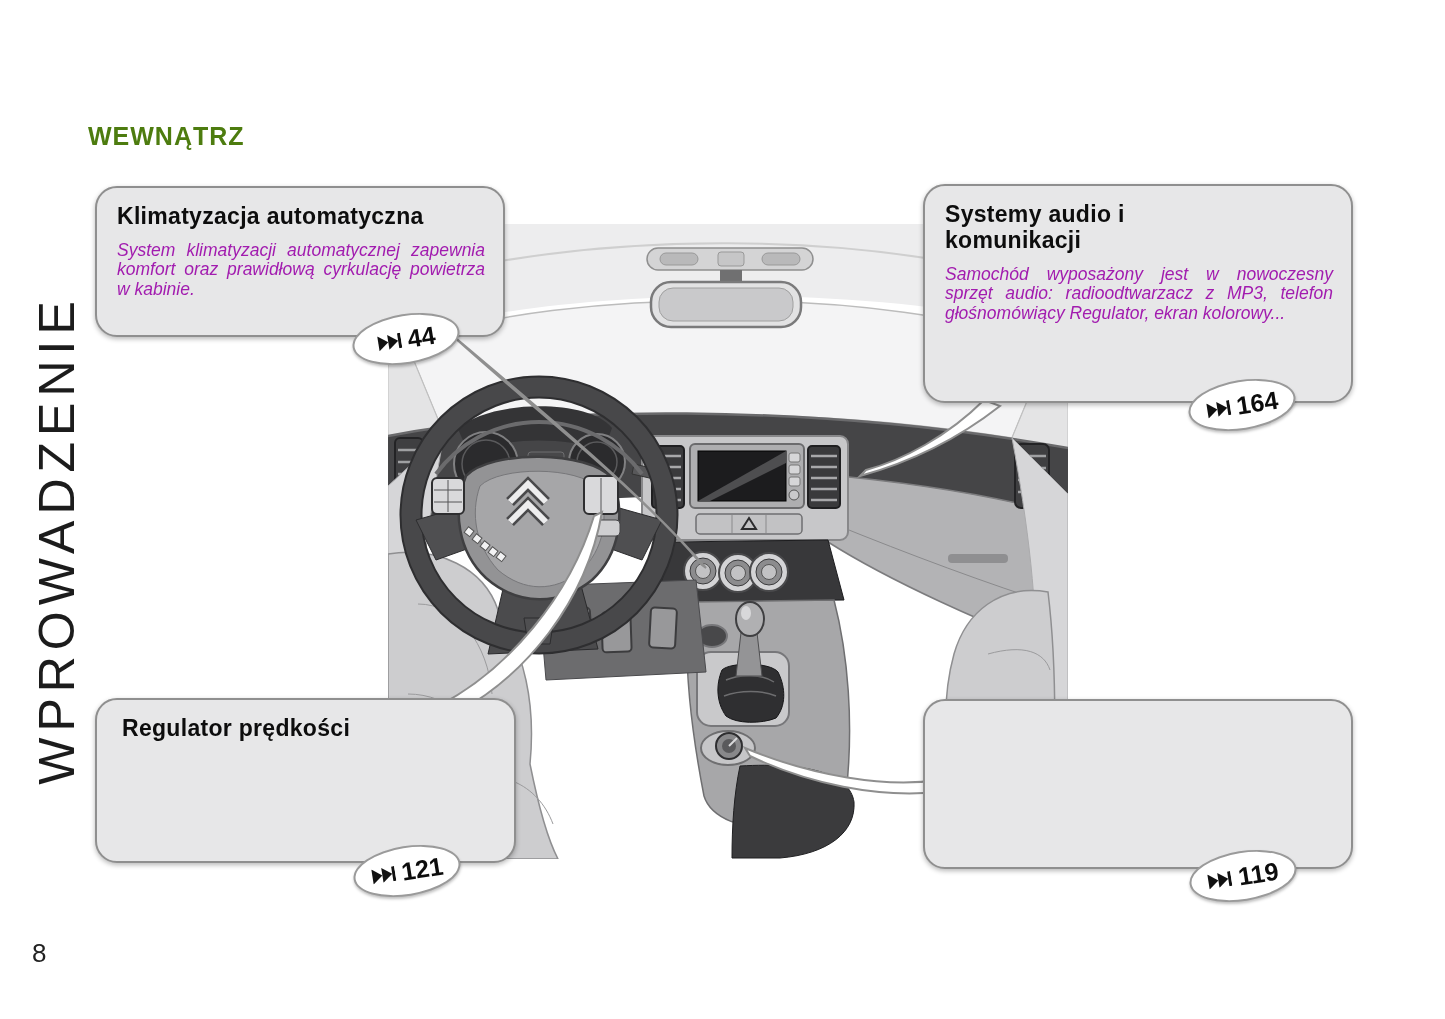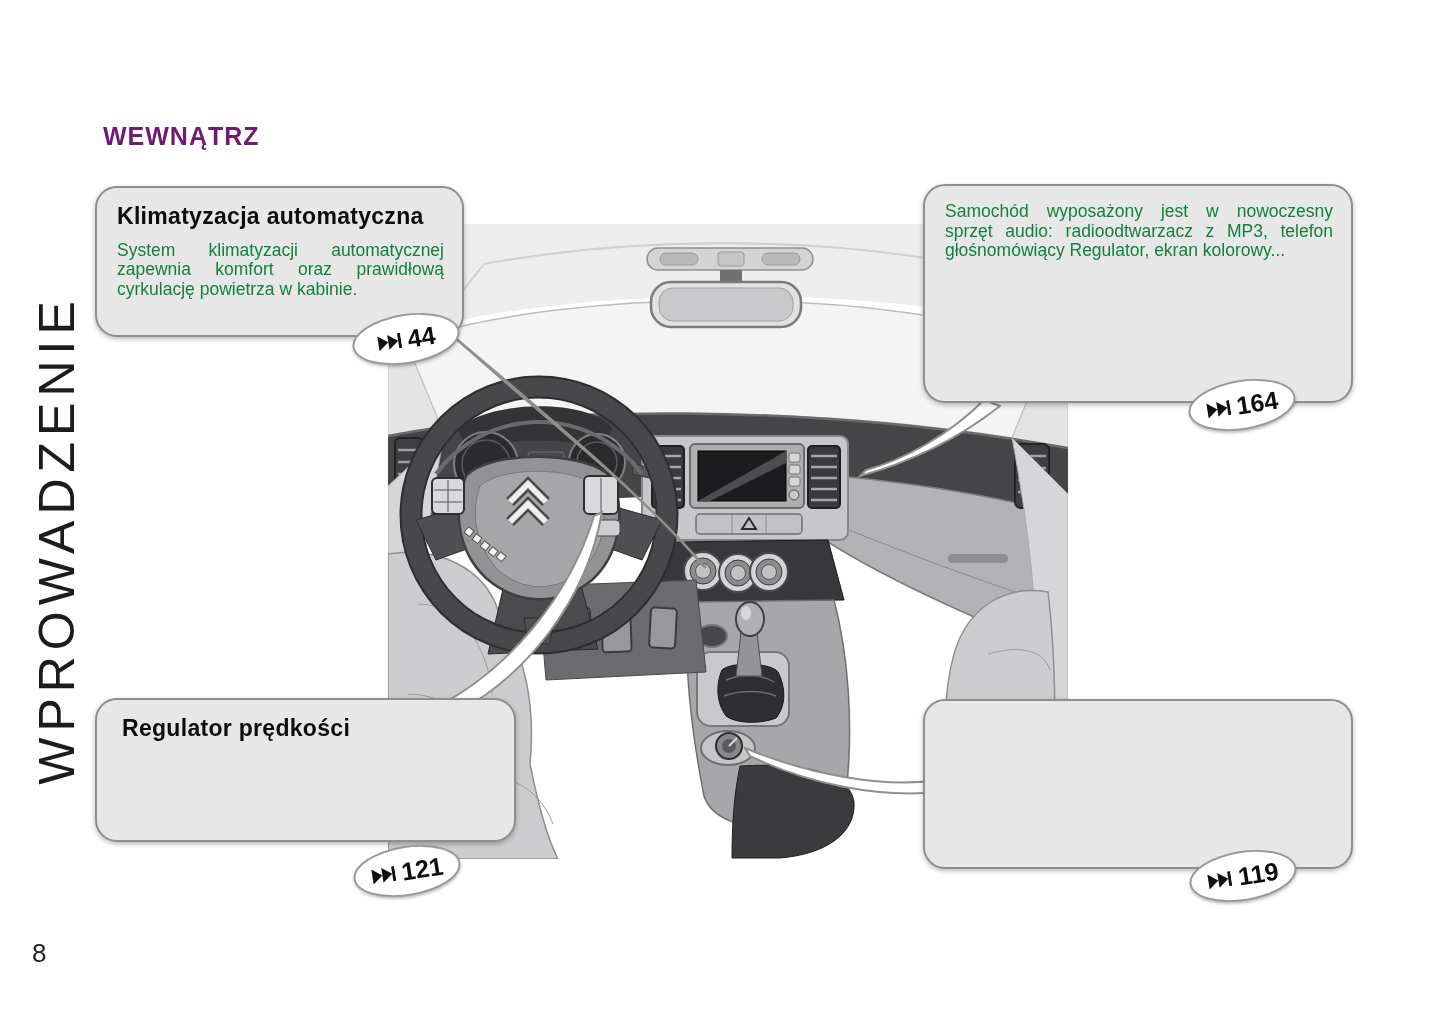--- a/index.html
+++ b/index.html
@@ -11,44 +11,45 @@
   .vertical-wrap{
     position:absolute;left:0;top:60px;width:114px;height:960px;
     display:flex;align-items:center;justify-content:center;z-index:4;
   }
   .vertical-wrap span{
     transform:rotate(-90deg);white-space:nowrap;
     font-size:50px;letter-spacing:6px;color:#1c1c1c;font-weight:400;
   }
   
   .page-header{
-    position:absolute;left:103px;top:122px;
-    font-size:25px;font-weight:bold;letter-spacing:1px;color:#701a75;z-index:4;
+    position:absolute;left:88px;top:122px;
+    font-size:25px;font-weight:bold;letter-spacing:1px;color:#4d7c0f;z-index:4;
   }
   
   .page-number{
     position:absolute;left:32px;top:938px;font-size:26px;color:#222;z-index:4;
   }
   
   .callout{
     position:absolute;background:#e7e7e8;border:2px solid #8f8f8f;
     border-radius:22px;padding:16px 18px 10px 20px;box-sizing:border-box;
     box-shadow:0 2px 5px rgba(0,0,0,0.28);z-index:2;
   }
   .callout-title{
     font-weight:bold;font-size:23px;line-height:1.12;color:#0d0d0d;
     white-space:pre-line;letter-spacing:0.3px;margin:0 0 11px 0;
   }
   .callout-body{
-    font-size:17.5px;line-height:19.5px;color:#15803d;
+    font-size:17.5px;line-height:19.5px;color:#a21caf;
     text-align:justify;
-  }
-  #box1{left:95px;top:186px;width:369px;height:151px;}
+    font-style:italic;
+  }
+  #box1{left:95px;top:186px;width:410px;height:151px;}
   #box2{left:923px;top:184px;width:430px;height:219px;}
-  #box3{left:95px;top:698px;width:421px;height:144px;padding-left:25px;}
+  #box3{left:95px;top:698px;width:421px;height:165px;padding-left:25px;}
   #box4{left:923px;top:699px;width:430px;height:170px;}
   
   .page-ref{
     position:absolute;width:104px;height:46px;background:#ffffff;
     border:2px solid #9a9a9a;border-radius:50%;z-index:3;
     display:flex;align-items:center;justify-content:center;gap:7px;
     transform:rotate(-9deg);box-shadow:0 2px 3px rgba(0,0,0,0.25);
   }
   .page-ref .num{font-size:25px;font-weight:bold;color:#0c0c0c;}
   #ref1{left:352px;top:314px;}
@@ -254,20 +255,22 @@
     <path d="M50,482 C120,446 182,372 206,292 L214,288 C198,380 136,452 70,488 Z"></path>
     <path d="M550,568 C490,574 420,560 362,532 L357,524 C424,552 498,564 550,556 Z"></path>
   </g>
 </svg>
 
 <div class="callout" id="box1">
   <div class="callout-title">Klimatyzacja automatyczna</div>
   <div class="callout-body">System klimatyzacji automatycznej zapewnia komfort oraz prawidłową cyrkulację powietrza w kabinie.</div>
 </div>
 <div class="callout" id="box2">
+  <div class="callout-title">Systemy audio i
+komunikacji</div>
   <div class="callout-body">Samochód wyposażony jest w nowoczesny sprzęt audio: radioodtwarzacz z MP3, telefon głośnomówiący Regulator, ekran kolorowy...</div>
 </div>
 <div class="callout" id="box3">
   <div class="callout-title">Regulator prędkości</div>
 </div>
 <div class="callout" id="box4">
 </div>
 
 <div class="page-ref" id="ref1">
   <svg width="24" height="15" viewBox="0 0 24 15">

